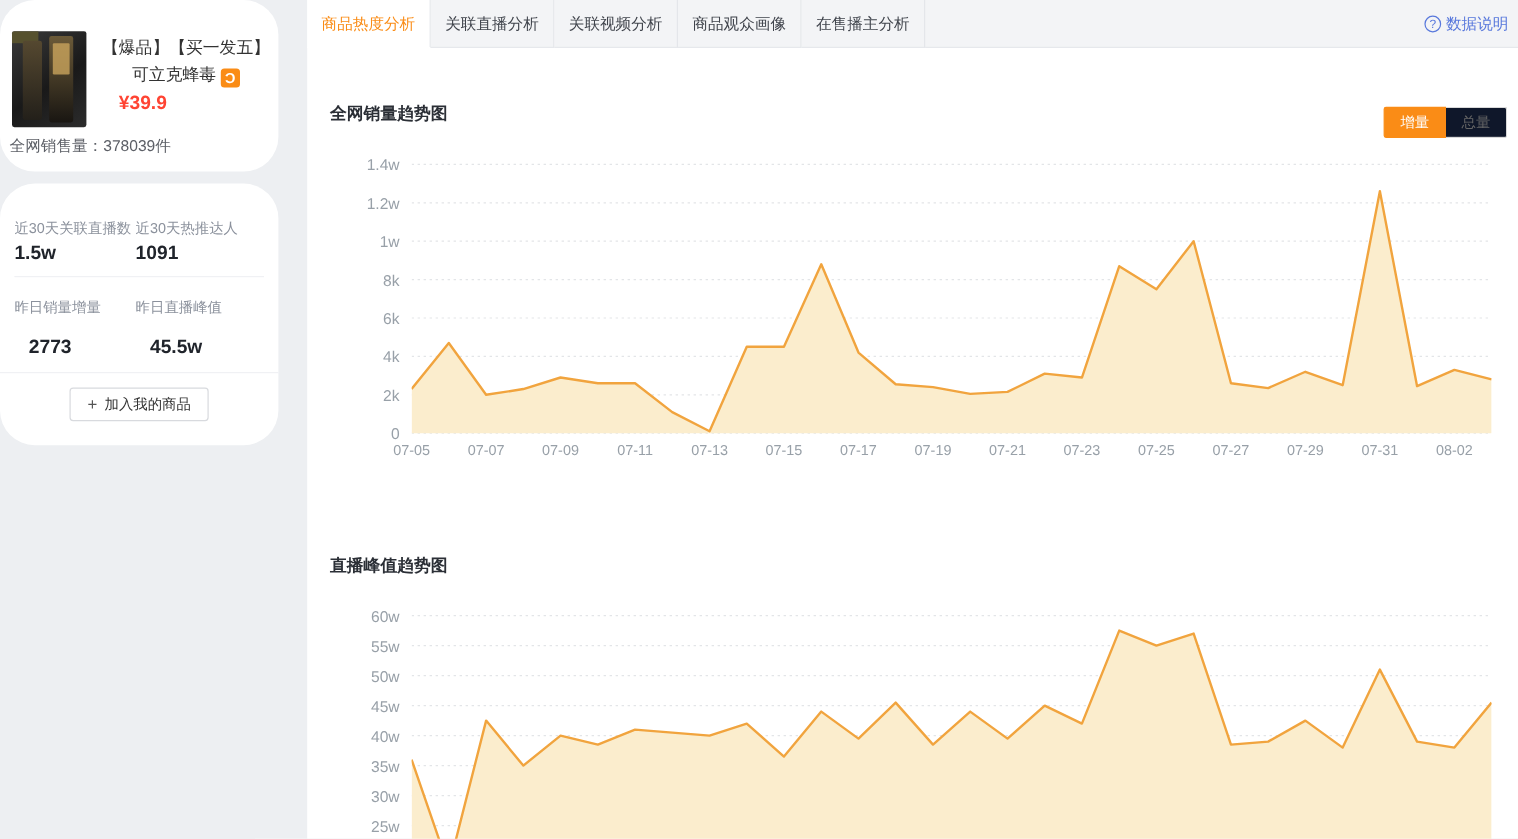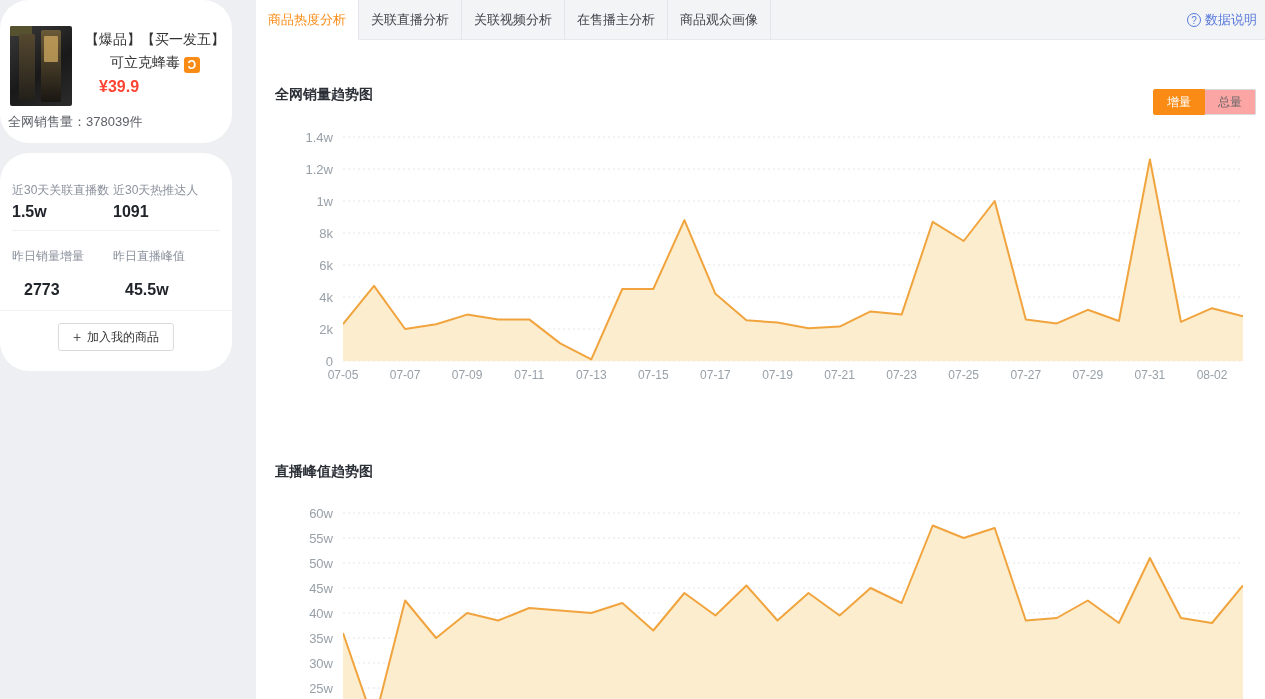--- a/index.html
+++ b/index.html
@@ -45,21 +45,21 @@
   .help-link { position:absolute; right:16px; top:11px; font-size:13px; color:var(--blue); display:flex; align-items:center; gap:4px; cursor:pointer; }
   .q-icon { display:inline-flex; width:14px; height:14px; border:1px solid var(--blue); border-radius:50%;
     font-size:10px; align-items:center; justify-content:center; }
 
   .sec-title { position:absolute; left:19px; font-size:14px; font-weight:bold; color:#2b2f36; }
   .sec1-title { top:86px; } .sec2-title { top:463px; }
 
   .toggle { position:absolute; right:17px; top:89px; display:flex;border-radius:10px; }
   .tg-btn { height:26px; padding:0 13px; font-size:12px; display:flex; align-items:center; cursor:pointer; font-family:inherit; }
   .tg-inc { background:var(--accent); color:#fff; border:1px solid var(--accent); border-radius:2px 0 0 2px; }
-  .tg-tot { background:#fca5a5; color:#666; border:1px solid #d9d9d9; border-left:none; border-radius:0 2px 2px 0; }
+  .tg-tot { background:#0f172a; color:#666; border:1px solid #d9d9d9; border-left:none; border-radius:0 2px 2px 0; }
 
   .chart { position:absolute; left:87px; width:900px; }
   #chart1 { top:130px; height:258px; }
   #chart2 { top:505px; height:310px; }
   .ytick { position:absolute; left:-80px; width:70px; text-align:right; font-size:13px; color:#98a0a8; }
   .xrow { position:absolute; left:0; top:238px; width:900px; height:16px; }
   .xtick { position:absolute; transform:translateX(-50%); font-size:12px; color:#98a0a8; white-space:nowrap; }
   svg.trend { display:block; }
   .grid { stroke:var(--grid); stroke-width:1; stroke-dasharray:2 3; }
   .area { fill:var(--fill); }
@@ -97,22 +97,22 @@
         <span>加入我的商品</span>
       </button>
   </div>
 </aside>
 
 <main class="main">
   <div class="tabbar">
     <div class="tab active">商品热度分析</div>
     <div class="tab">关联直播分析</div>
     <div class="tab">关联视频分析</div>
+    <div class="tab">商品观众画像</div>
     <div class="tab">在售播主分析</div>
-    <div class="tab">商品观众画像</div>
     <div class="tab-filler"></div>
   </div>
   <div class="help-link">
     <span class="q-icon">?</span>
     <span>数据说明</span>
   </div>
 
   <div class="sec-title sec1-title">全网销量趋势图</div>
   <div class="toggle">
     <button class="tg-btn tg-inc">增量</button>

